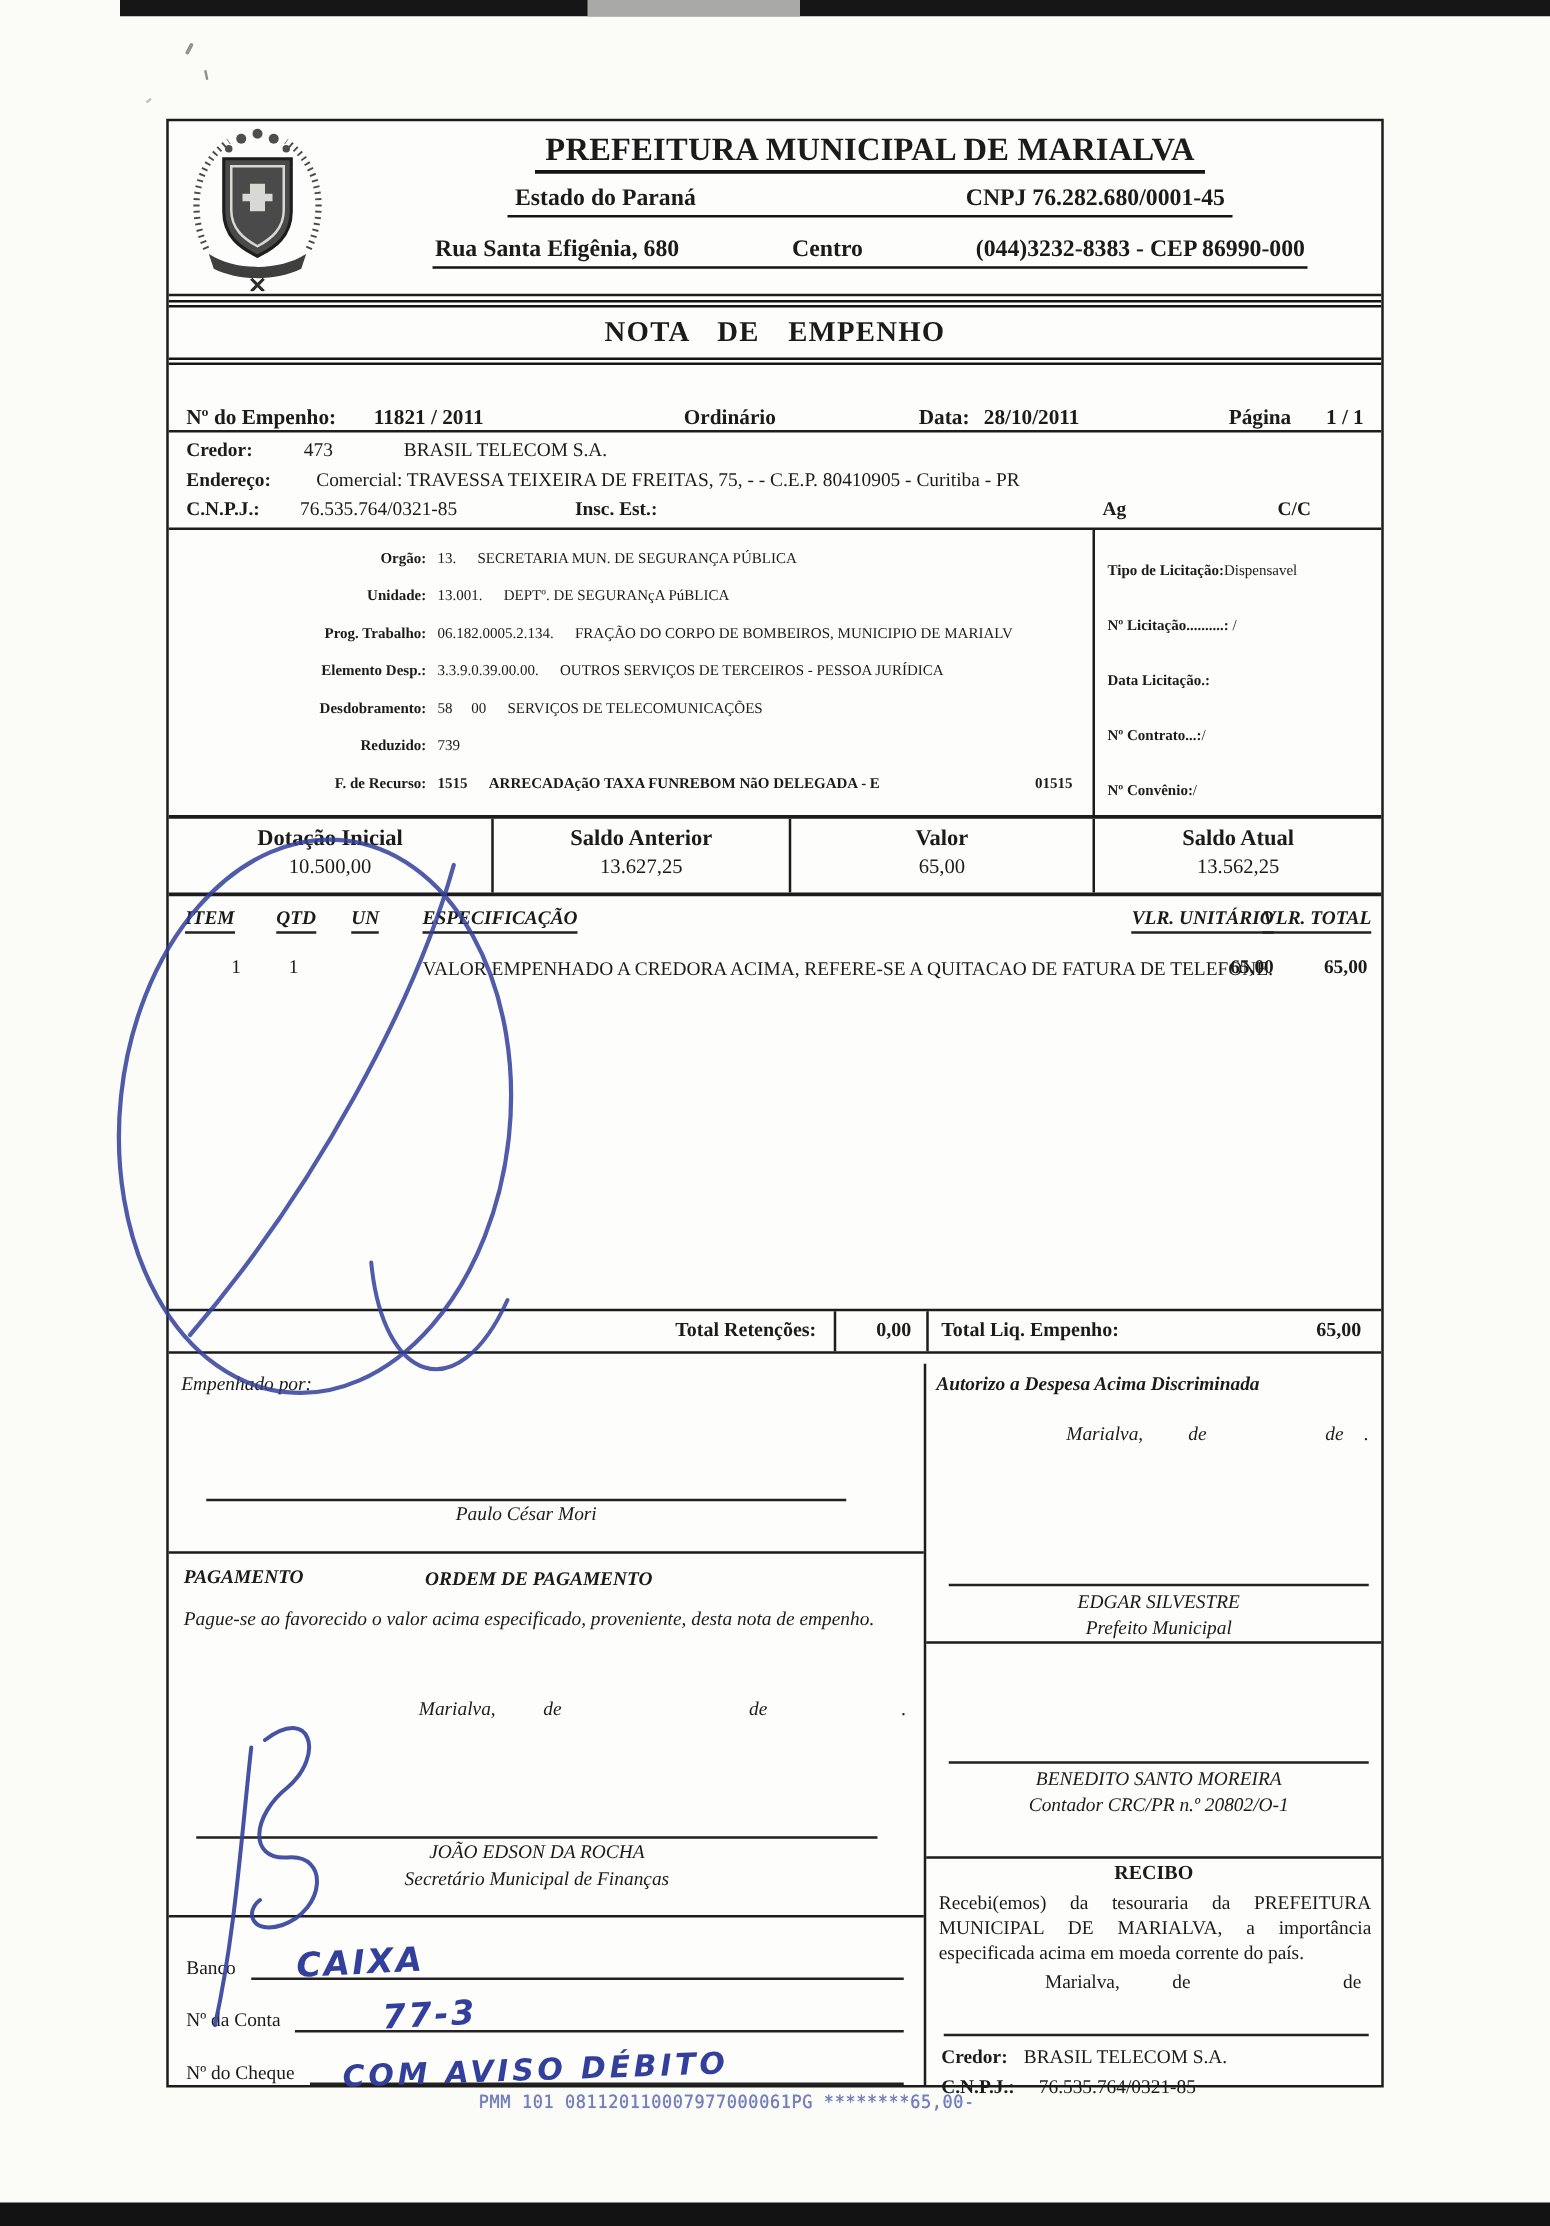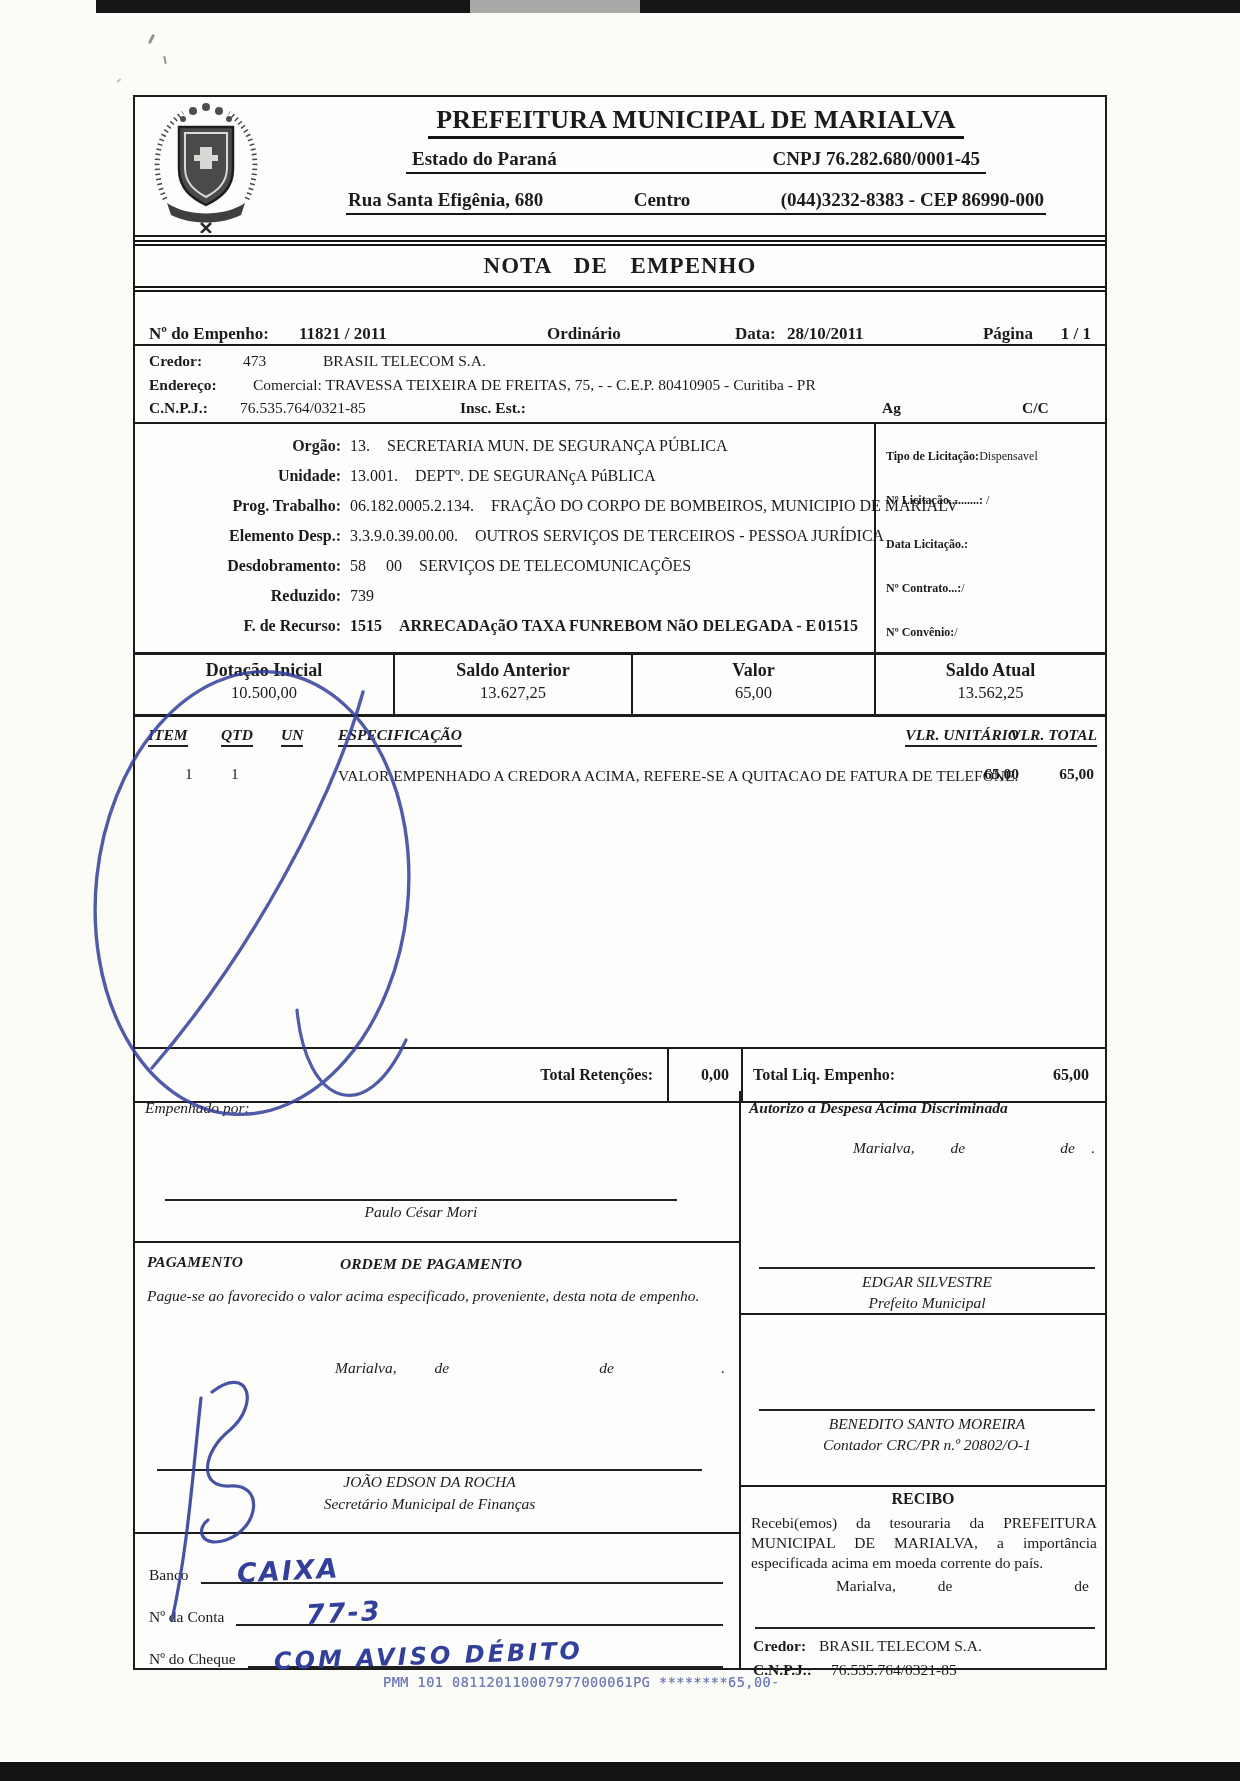--- a/index.html
+++ b/index.html
@@ -43,21 +43,21 @@
   .numrow .f-page{right:14px;}
 
   
   .sec.credor{top:247px;height:78px;border-top:2px solid #1c1c1c;font-size:15.5px;}
   .credor span{position:absolute;white-space:nowrap;}
   .credor .b{font-weight:bold;}
   .cr1{top:6px;} .cr2{top:30px;} .cr3{top:53px;}
 
   
   .sec.budget{top:325px;height:230px;border-top:2px solid #1c1c1c;padding-top:7px;}
-  .brow{display:flex;line-height:30px;padding-right:235px;font-size:16px;white-space:nowrap;align-items:center;}
+  .brow{display:flex;line-height:30px;padding-right:235px;font-size:12px;white-space:nowrap;align-items:center;}
   .brow .lb{width:206px;text-align:right;font-weight:bold;flex:none;}
   .brow .cd{margin-left:9px;flex:none;}
   .brow .ds{margin-left:17px;}
   .brow .ex{margin-left:auto;margin-right:12px;font-weight:bold;}
   .lic{position:absolute;left:739px;top:0;bottom:0;width:231px;border-left:2px solid #1c1c1c;padding:10px 0 0 10px;}
   .lrow{line-height:44px;font-size:12px;white-space:nowrap;}
   .lrow .lb{font-weight:bold;}
 
   
   .sec.fin{top:555px;height:62px;border-top:3px solid #1c1c1c;display:grid;grid-template-columns:258px 238px 243px 1fr;}
@@ -71,21 +71,21 @@
   .items span{position:absolute;white-space:nowrap;}
   .ih{top:9px;font-style:italic;font-weight:bold;font-size:15.5px;border-bottom:2px solid #222;padding-bottom:1px;}
   .ih1{left:13px;} .ih2{left:86px;} .ih3{left:146px;} .ih4{left:203px;}
   .ih5{right:86px;} .ih6{right:8px;}
   .irow{top:48px;font-size:15.5px;}
   .it1{left:50px;} .it2{left:96px;}
   .ispec{left:203px;top:48px;width:445px;white-space:normal;font-size:15.5px;line-height:21px;}
   .iu{right:86px;font-weight:bold;} .it{right:11px;font-weight:bold;}
 
   
-  .sec.totals{top:950px;height:56px;border-top:2px solid #1c1c1c;border-bottom:2px solid #1c1c1c;
+  .sec.totals{top:950px;height:36px;border-top:2px solid #1c1c1c;border-bottom:2px solid #1c1c1c;
               display:grid;grid-template-columns:532px 74px 1fr;font-size:16px;font-weight:bold;}
   .tcell{display:flex;align-items:center;}
   .tcell + .tcell{border-left:2px solid #1c1c1c;}
   .tc1{justify-content:flex-end;padding-right:14px;}
   .tc2{justify-content:flex-end;padding-right:12px;}
   .tc3{justify-content:space-between;padding:0 16px 0 10px;}
 
   
   .sec.lower{top:994px;bottom:0;display:flex;}
   .lcol{width:606px;border-right:2px solid #1c1c1c;display:flex;flex-direction:column;}

